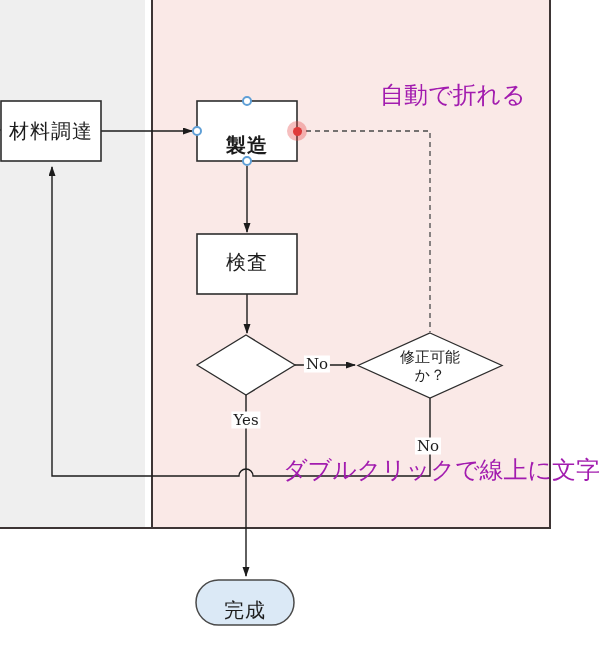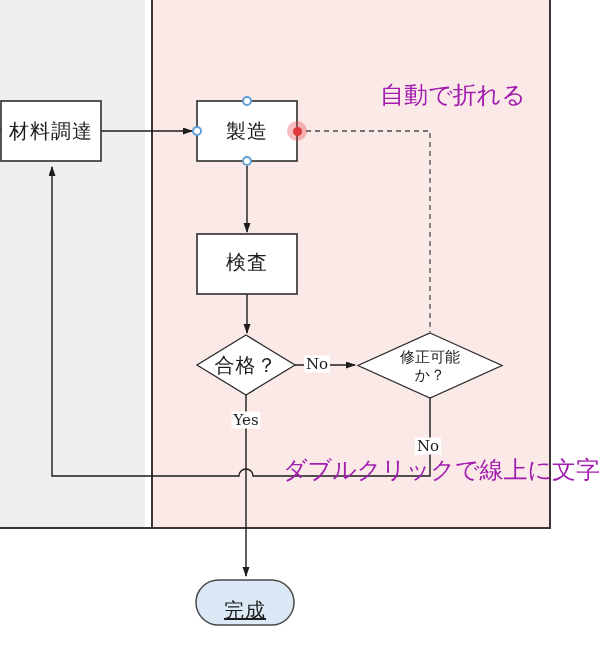--- a/index.html
+++ b/index.html
@@ -86,28 +86,27 @@
 
     <rect x="1" y="101" width="100" height="60" fill="#ffffff" stroke="#2d2d2d" stroke-width="1.6"></rect>
     <rect x="197" y="101" width="100" height="60" fill="#ffffff" stroke="#2d2d2d" stroke-width="1.6"></rect>
     <rect x="197" y="234" width="100" height="60" fill="#ffffff" stroke="#2d2d2d" stroke-width="1.6"></rect>
     <polygon points="246,335 295,365 246,395 197,365" fill="#ffffff" stroke="#2d2d2d" stroke-width="1.3"></polygon>
     <polygon points="430,333 502,365.5 430,398 358,365.5" fill="#ffffff" stroke="#2d2d2d" stroke-width="1.3"></polygon>
     <rect x="196" y="580" width="98" height="45" rx="22.5" fill="#dbe9f6" stroke="#4a4a4a" stroke-width="1.5"></rect>
   </svg>
 
   <div class="node-label" style="left:1px;top:101px;width:100px;height:60px;">材料調達</div>
-  <div class="node-label" style="left:197px;top:101px;width:100px;height:60px;">製造</div>
+  <div class="node-label" style="left:197px;top:115px;width:100px;height:60px;font-weight:bold;">製造</div>
   <div class="node-label" style="left:197px;top:234px;width:100px;height:56px;">検査</div>
-  <div class="node-label" style="left:196px;top:335px;width:100px;height:60px;">合格？</div>
   <div class="node-label small" style="left:358px;top:333px;width:144px;height:65px;flex-direction:column;font-family:Liberation Serif, serif;">
       <span>修正可能</span>
       <span>か？</span>
     </div>
-  <div class="node-label" style="left:196px;top:580px;width:98px;height:61px;text-decoration:underline;">完成</div>
+  <div class="node-label" style="left:196px;top:580px;width:98px;height:61px;">完成</div>
 
   <div class="edge-label" style="left:317px;top:364px;">No</div>
   <div class="edge-label" style="left:246px;top:420px;text-align:right;">Yes</div>
   <div class="edge-label" style="left:428px;top:446px;">No</div>
 
   <div class="annotation" style="left:380px;top:82px;">自動で折れる</div>
   <div class="annotation" style="left:283px;top:457px;">ダブルクリックで線上に文字</div>
 
   <div class="handle blue" style="left:242px;top:96px;"></div>
   <div class="handle blue" style="left:192px;top:126px;"></div>

